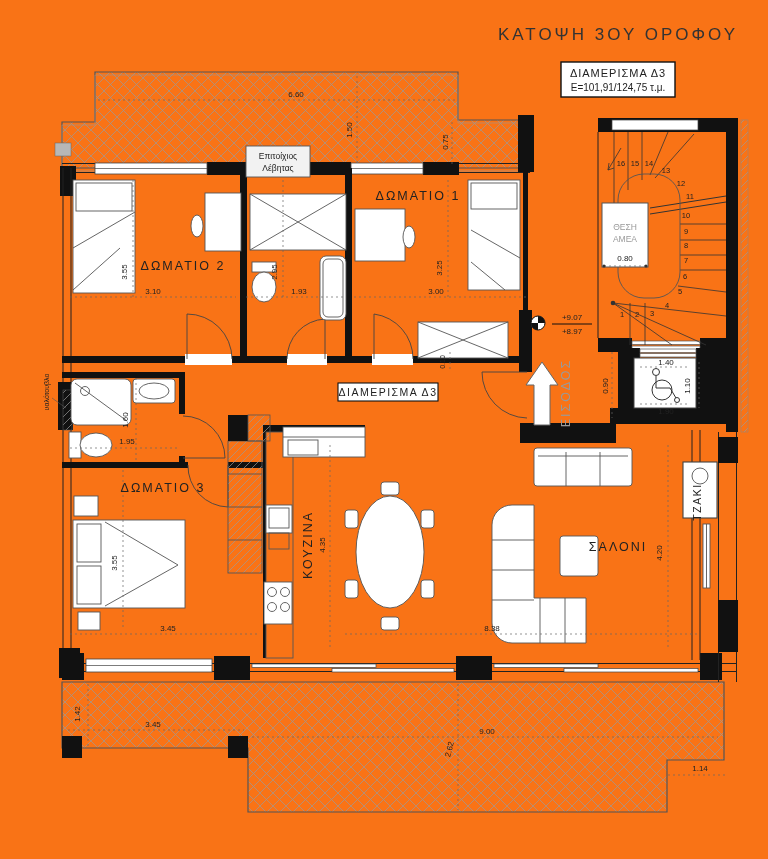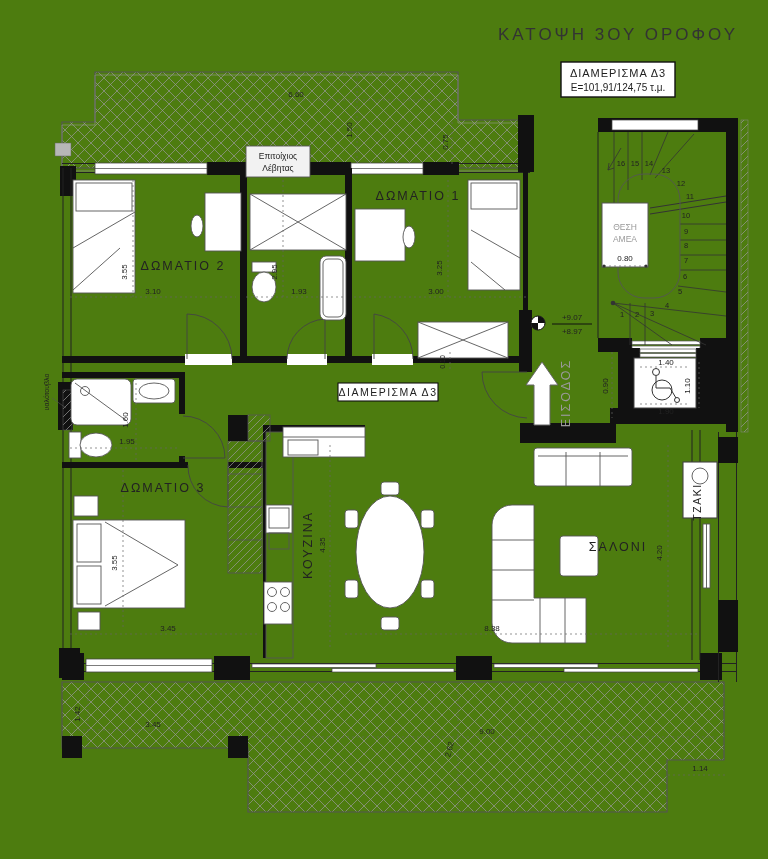--- a/index.html
+++ b/index.html
@@ -1,16 +1,16 @@
 <!DOCTYPE html>
 <html><head>
 <meta charset="utf-8">
 <style>
   html,body{margin:0;padding:0;background:#fff;}
-  .stage{position:relative;width:768px;height:859px;background:#4d7c0f;overflow:hidden;
+  .stage{position:relative;width:768px;height:859px;background:#f97316;overflow:hidden;
          font-family:"Liberation Sans",sans-serif;}
   svg text{font-family:"Liberation Sans",sans-serif;fill:#222;}
   .t-title{font-size:17px;letter-spacing:3px;fill:#333;}
   .t-info1{font-size:11px;letter-spacing:1px;}
   .t-info2{font-size:10px;}
   .t-room{font-size:12.5px;letter-spacing:2px;fill:#222;}
   .t-tag{font-size:10.5px;letter-spacing:1.5px;}
   .t-dim{font-size:8px;fill:#222;}
   .t-dim7{font-size:7px;fill:#222;}
   .t-step{font-size:7.5px;fill:#222;}

